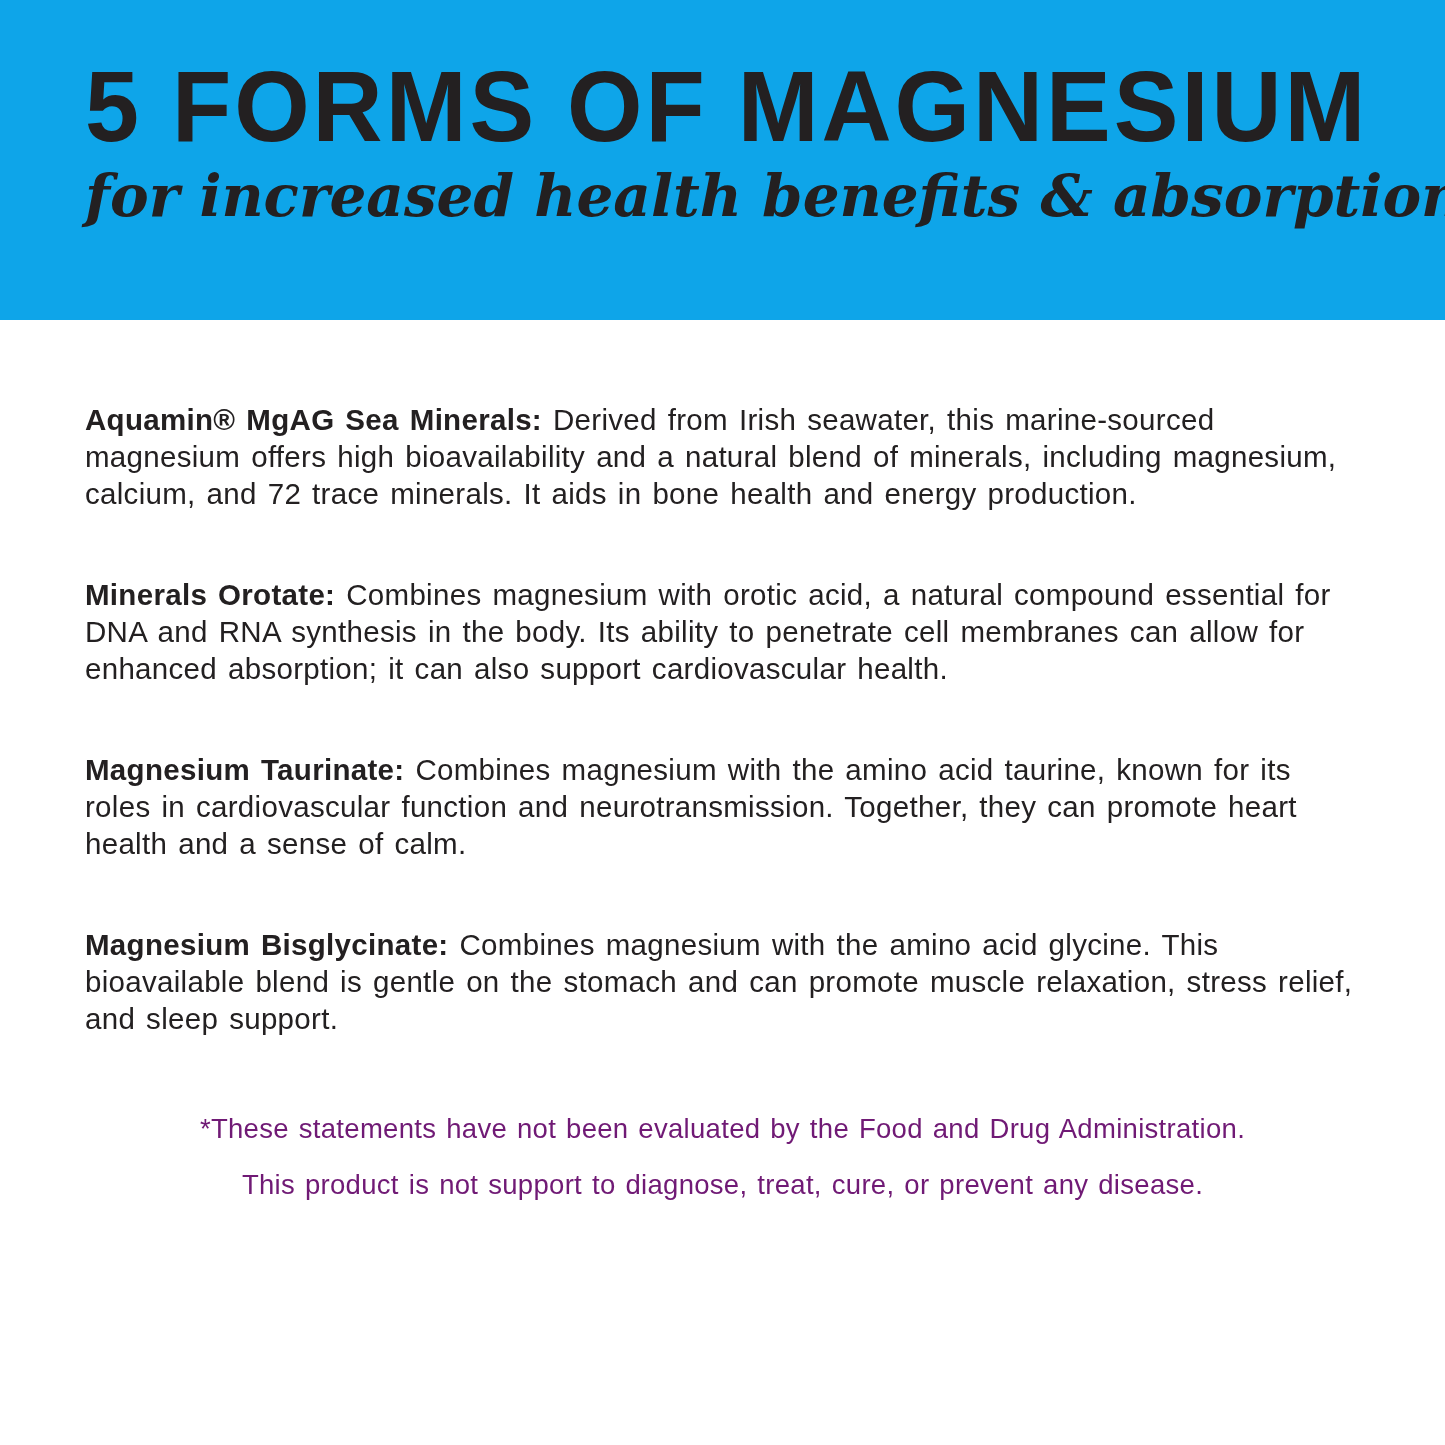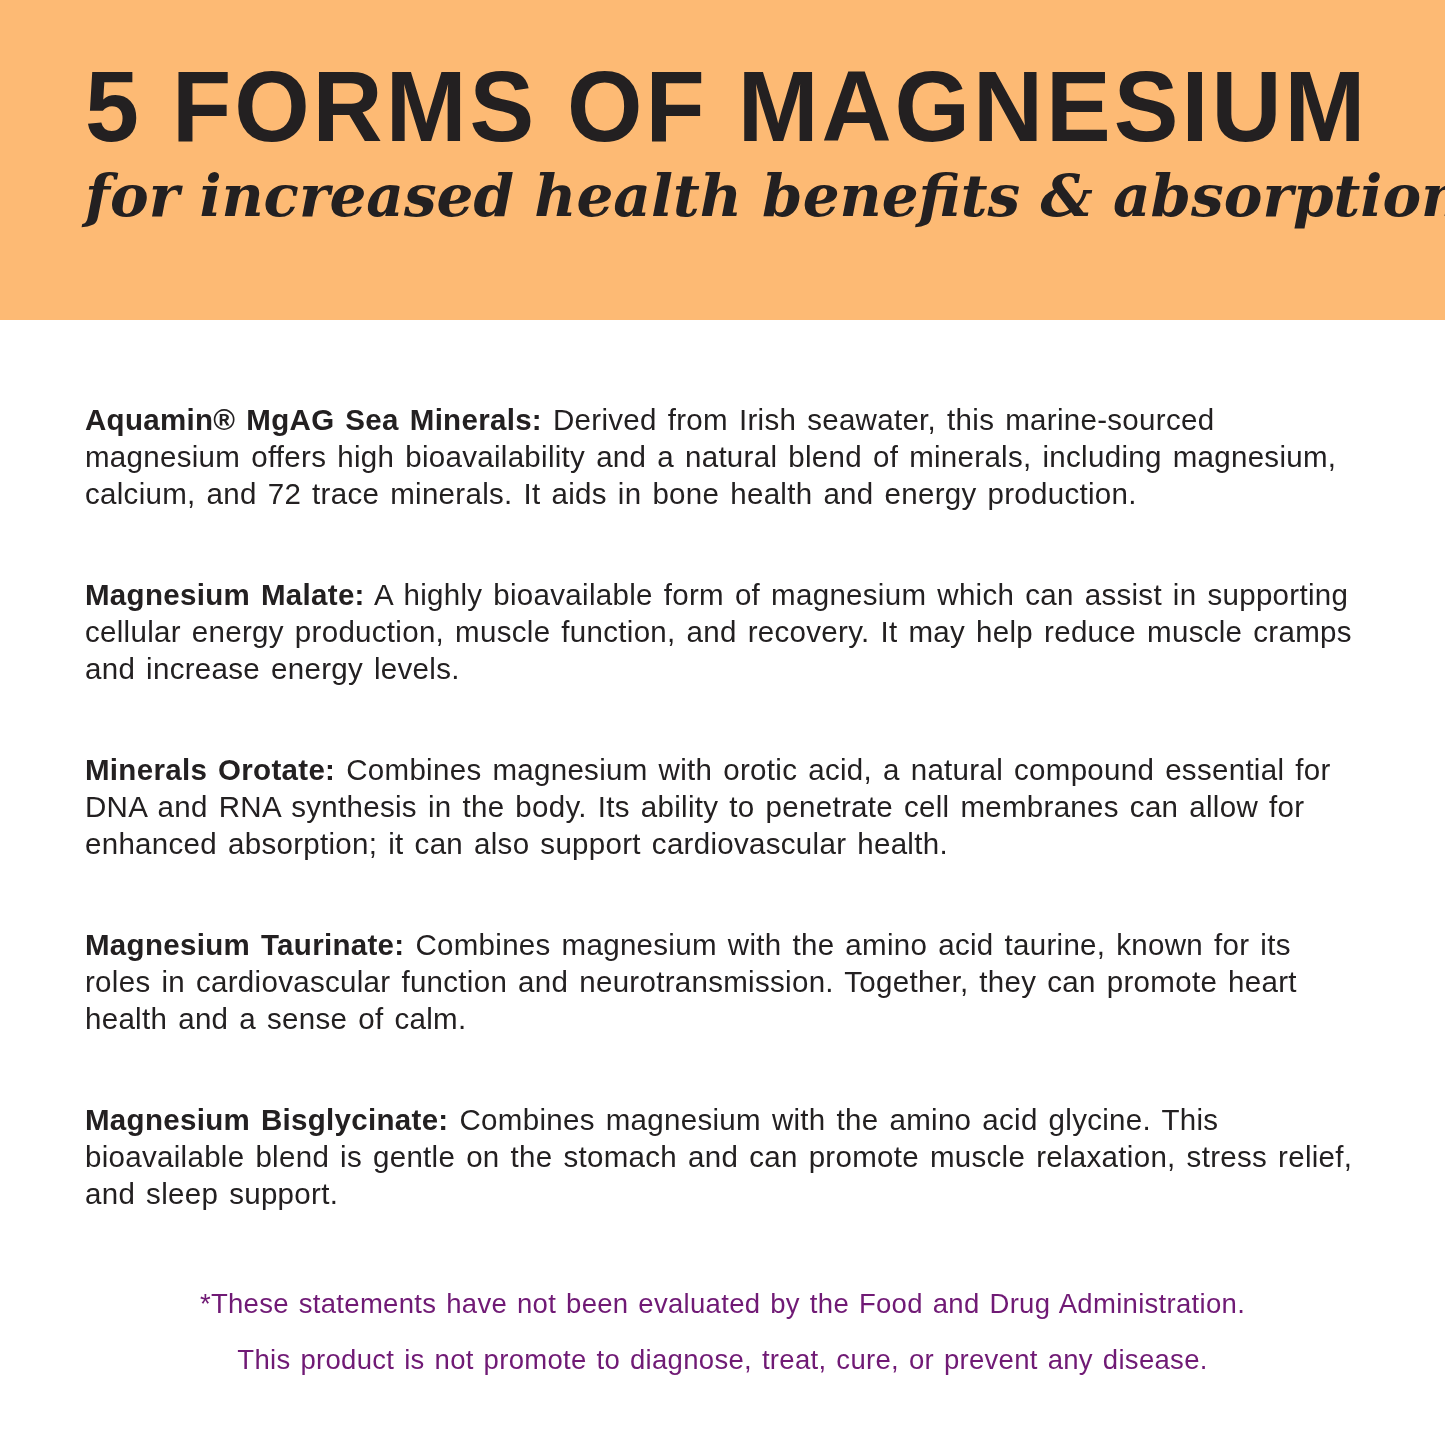--- a/index.html
+++ b/index.html
@@ -11,21 +11,21 @@
     height: 1445px;
     background: #ffffff;
     font-family: "Liberation Sans", sans-serif;
     color: #232021;
     overflow: hidden;
   }
   .banner {
     box-sizing: border-box;
     width: 1445px;
     height: 320px;
-    background: #fdba74;
+    background: #0ea5e9;
     padding: 56px 85px 0 85px;
   }
   .page-title {
     font-family: "Liberation Sans", sans-serif;
     font-weight: 700;
     font-size: 97px;
     line-height: 1.0;
     letter-spacing: 3px;
     color: #232021;
     white-space: nowrap;
@@ -75,26 +75,25 @@
 
 <header class="banner">
   <div class="page-title">5 FORMS OF MAGNESIUM</div>
   <div class="page-subtitle">for increased health benefits &amp; absorption</div>
 </header>
 
 <main class="content">
 
   <p class="section"><strong class="lead">Aquamin® MgAG Sea Minerals:</strong> <span>Derived from Irish seawater, this marine-sourced magnesium offers high bioavailability and a natural blend of minerals, including magnesium, calcium, and 72 trace minerals. It aids in bone health and energy production.</span></p>
 
-  <p class="section"><strong class="lead">Magnesium Malate:</strong> <span>A highly bioavailable form of magnesium which can assist in supporting cellular energy production, muscle function, and recovery. It may help reduce muscle cramps and increase energy levels.</span></p>
 
   <p class="section"><strong class="lead">Minerals Orotate:</strong> <span>Combines magnesium with orotic acid, a natural compound essential for DNA and RNA synthesis in the body. Its ability to penetrate cell membranes can allow for enhanced absorption; it can also support cardiovascular health.</span></p>
 
   <p class="section"><strong class="lead">Magnesium Taurinate:</strong> <span>Combines magnesium with the amino acid taurine, known for its roles in cardiovascular function and neurotransmission. Together, they can promote heart health and a sense of calm.</span></p>
 
   <p class="section"><strong class="lead">Magnesium Bisglycinate:</strong> <span>Combines magnesium with the amino acid glycine. This bioavailable blend is gentle on the stomach and can promote muscle relaxation, stress relief, and sleep support.</span></p>
 
   <footer class="disclaimer">
     <div>*These statements have not been evaluated by the Food and Drug Administration.</div>
-    <div>This product is not promote to diagnose, treat, cure, or prevent any disease.</div>
+    <div>This product is not support to diagnose, treat, cure, or prevent any disease.</div>
   </footer>
 
 </main>
 
 </body></html>

